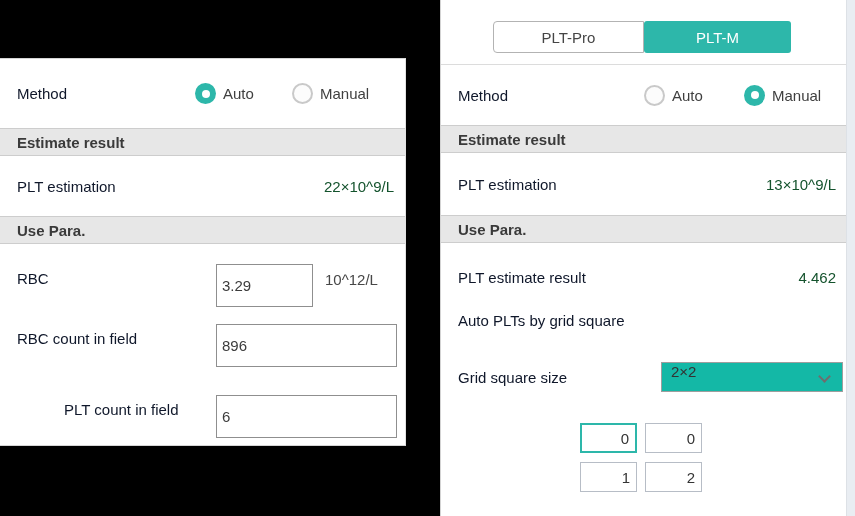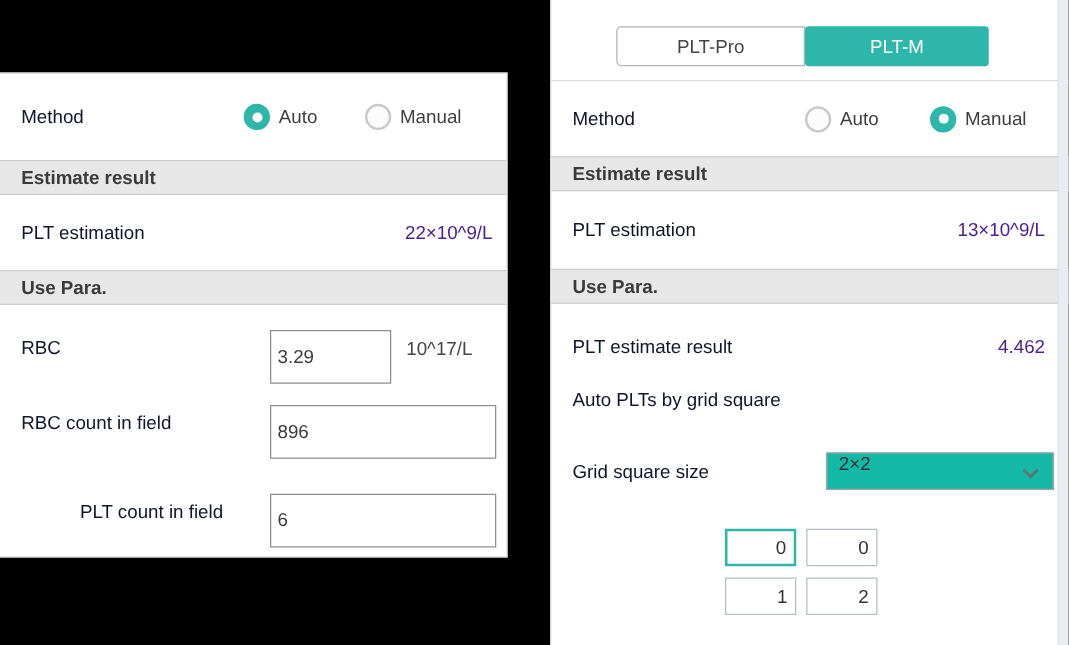--- a/index.html
+++ b/index.html
@@ -12,21 +12,21 @@
   .panel-left {
     left:0; top:58px; width:406px; height:388px;
     border-top:1px solid #d5d5d5; border-right:1px solid #e2e2e2; border-bottom:1px solid #d5d5d5;
   }
   .panel-right {
     left:440px; top:0; width:415px; height:516px;
     border-left:1px solid #d3d3d3;
   }
   .row { position:absolute; left:0; right:0; display:flex; align-items:center; }
   .lbl { font-size:15px; color:#0f172a; padding-left:17px; }
-  .val { font-size:15px; color:#4c1d95; margin-left:auto; }
+  .val { font-size:15px; color:#14532d; margin-left:auto; }
   .band {
     position:absolute; left:0; right:0; height:28px;
     background:#e7e7e7; border-top:1px solid #cdcdcd; border-bottom:1px solid #cdcdcd;
     display:flex; align-items:center;
     font-size:15px; font-weight:bold; color:#3a3a3a; padding-left:17px;
   }
   
   .radio-group { position:absolute; display:flex; align-items:center; }
   .radio {
     width:21px; height:21px; border-radius:50%; display:inline-block; position:relative;
@@ -106,21 +106,21 @@
     <div class="row" style="top:97px; height:60px; padding-right:11px;">
       <span class="lbl">PLT estimation</span>
       <span class="val">22×10^9/L</span>
     </div>
 
     <div class="band" style="top:157px;">Use Para.</div>
 
     <div class="row" style="top:189px; height:60px;">
       <span class="lbl">RBC</span>
       <input class="tbox" style="left: 216px; top: 16px; width: 97px;" value="3.29">
-      <span class="unit" style="left:325px; top:23px;">10^17/L</span>
+      <span class="unit" style="left:325px; top:23px;">10^12/L</span>
     </div>
 
     <div class="row" style="top:249px; height:60px;">
       <span class="lbl">RBC count in field</span>
       <input class="tbox" style="left: 216px; top: 16px; width: 181px;" value="896">
     </div>
 
     <div class="row" style="top:320px; height:60px;padding-left:47px;">
       <span class="lbl">PLT count in field</span>
       <input class="tbox" style="left: 216px; top: 16px; width: 181px;" value="6">

